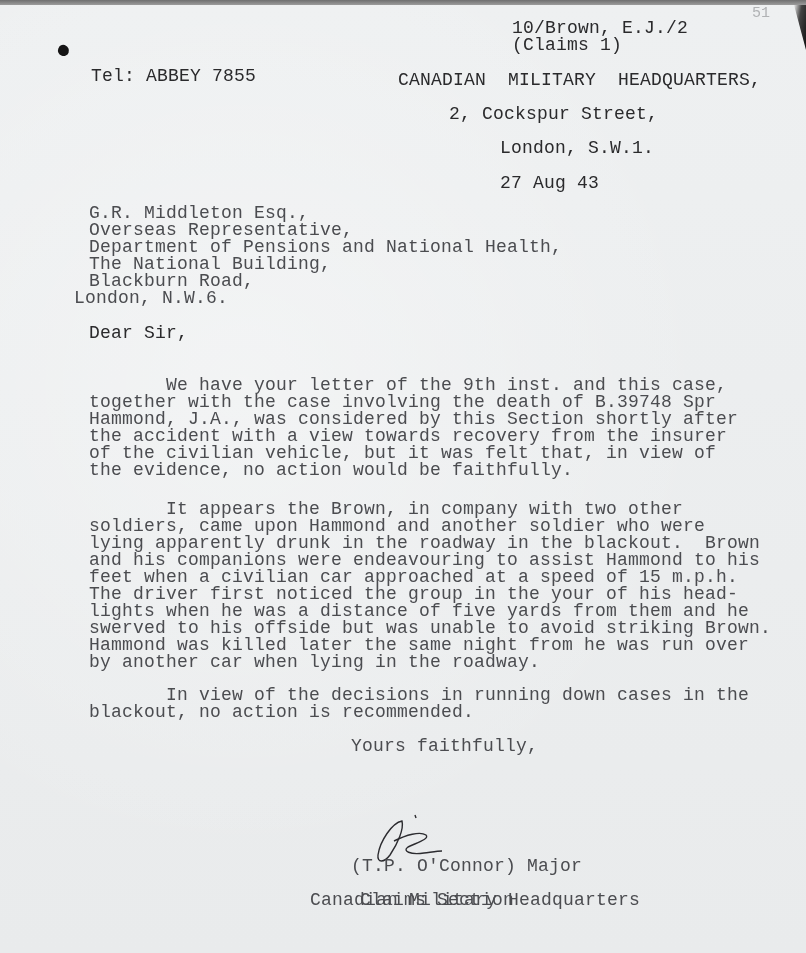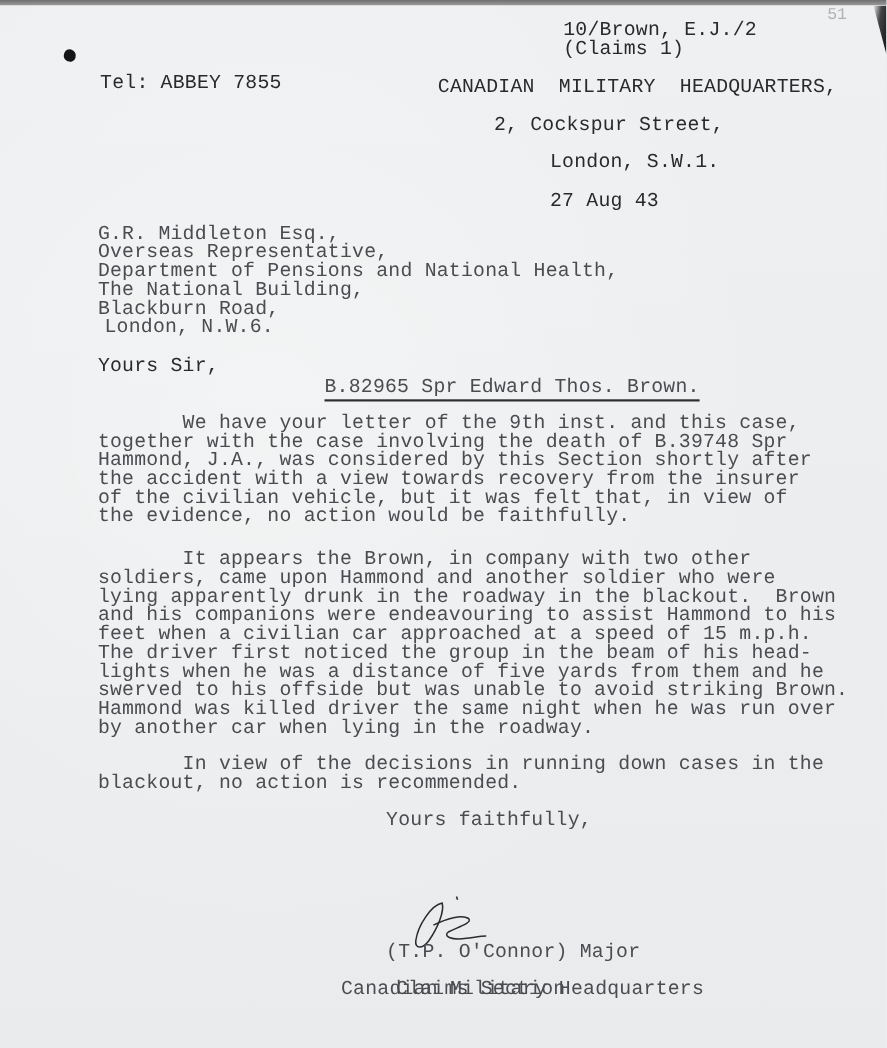--- a/index.html
+++ b/index.html
@@ -55,45 +55,44 @@
   <div class="t" style="left:449px; top:101px;">2, Cockspur Street,</div>
   <div class="t" style="left:500px; top:135px;">London, S.W.1.</div>
   <div class="t" style="left:500px; top:170px;">27 Aug 43</div>
 
   <div>
     <div class="t faint" style="left:89px; top:200px;">G.R. Middleton Esq.,</div>
     <div class="t faint" style="left:89px; top:217px;">Overseas Representative,</div>
     <div class="t faint" style="left:89px; top:234px;">Department of Pensions and National Health,</div>
     <div class="t faint" style="left:89px; top:251px;">The National Building,</div>
     <div class="t faint" style="left:89px; top:268px;">Blackburn Road,</div>
-    <div class="t faint" style="left:95px; top:285px;">London, N.W.6.</div>
+    <div class="t faint" style="left:74px; top:285px;">London, N.W.6.</div>
   </div>
 
-  <div class="t" style="left:89px; top:320px;">Yours Sir,</div>
-  <div class="t faint" style="left:295px; top:339px;"><span class="underline">B.82965 Spr Edward Thos. Brown.</span></div>
+  <div class="t" style="left:89px; top:320px;">Dear Sir,</div>
 
   <div>
     <div class="t faint" style="left:89px; top:372px;text-align:center;">       We have your letter of the 9th inst. and this case,</div>
     <div class="t faint" style="left:89px; top:389px;text-align:right;">together with the case involving the death of B.39748 Spr</div>
     <div class="t faint" style="left:89px; top:406px;">Hammond, J.A., was considered by this Section shortly after</div>
     <div class="t faint" style="left:89px; top:423px;">the accident with a view towards recovery from the insurer</div>
     <div class="t faint" style="left:89px; top:440px;">of the civilian vehicle, but it was felt that, in view of</div>
     <div class="t faint" style="left:89px; top:457px;">the evidence, no action would be faithfully.</div>
   </div>
 
   <div>
     <div class="t faint" style="left:89px; top:496px;text-align:center;">       It appears the Brown, in company with two other</div>
     <div class="t faint" style="left:89px; top:513px;">soldiers, came upon Hammond and another soldier who were</div>
     <div class="t faint" style="left:89px; top:530px;">lying apparently drunk in the roadway in the blackout.  Brown</div>
     <div class="t faint" style="left:89px; top:547px;">and his companions were endeavouring to assist Hammond to his</div>
     <div class="t faint" style="left:89px; top:564px;">feet when a civilian car approached at a speed of 15 m.p.h.</div>
-    <div class="t faint" style="left:89px; top:581px;">The driver first noticed the group in the beam of his head-</div>
+    <div class="t faint" style="left:89px; top:581px;">The driver first noticed the group in the your of his head-</div>
     <div class="t faint" style="left:89px; top:598px;">lights when he was a distance of five yards from them and he</div>
     <div class="t faint" style="left:89px; top:615px;">swerved to his offside but was unable to avoid striking Brown.</div>
-    <div class="t faint" style="left:89px; top:632px;">Hammond was killed driver the same night when he was run over</div>
+    <div class="t faint" style="left:89px; top:632px;">Hammond was killed later the same night from he was run over</div>
     <div class="t faint" style="left:89px; top:649px;">by another car when lying in the roadway.</div>
   </div>
 
   <div>
     <div class="t faint" style="left:89px; top:682px;">       In view of the decisions in running down cases in the</div>
     <div class="t faint" style="left:89px; top:699px;">blackout, no action is recommended.</div>
   </div>
 
   <div class="t faint" style="left:351px; top:733px;">Yours faithfully,</div>
 

